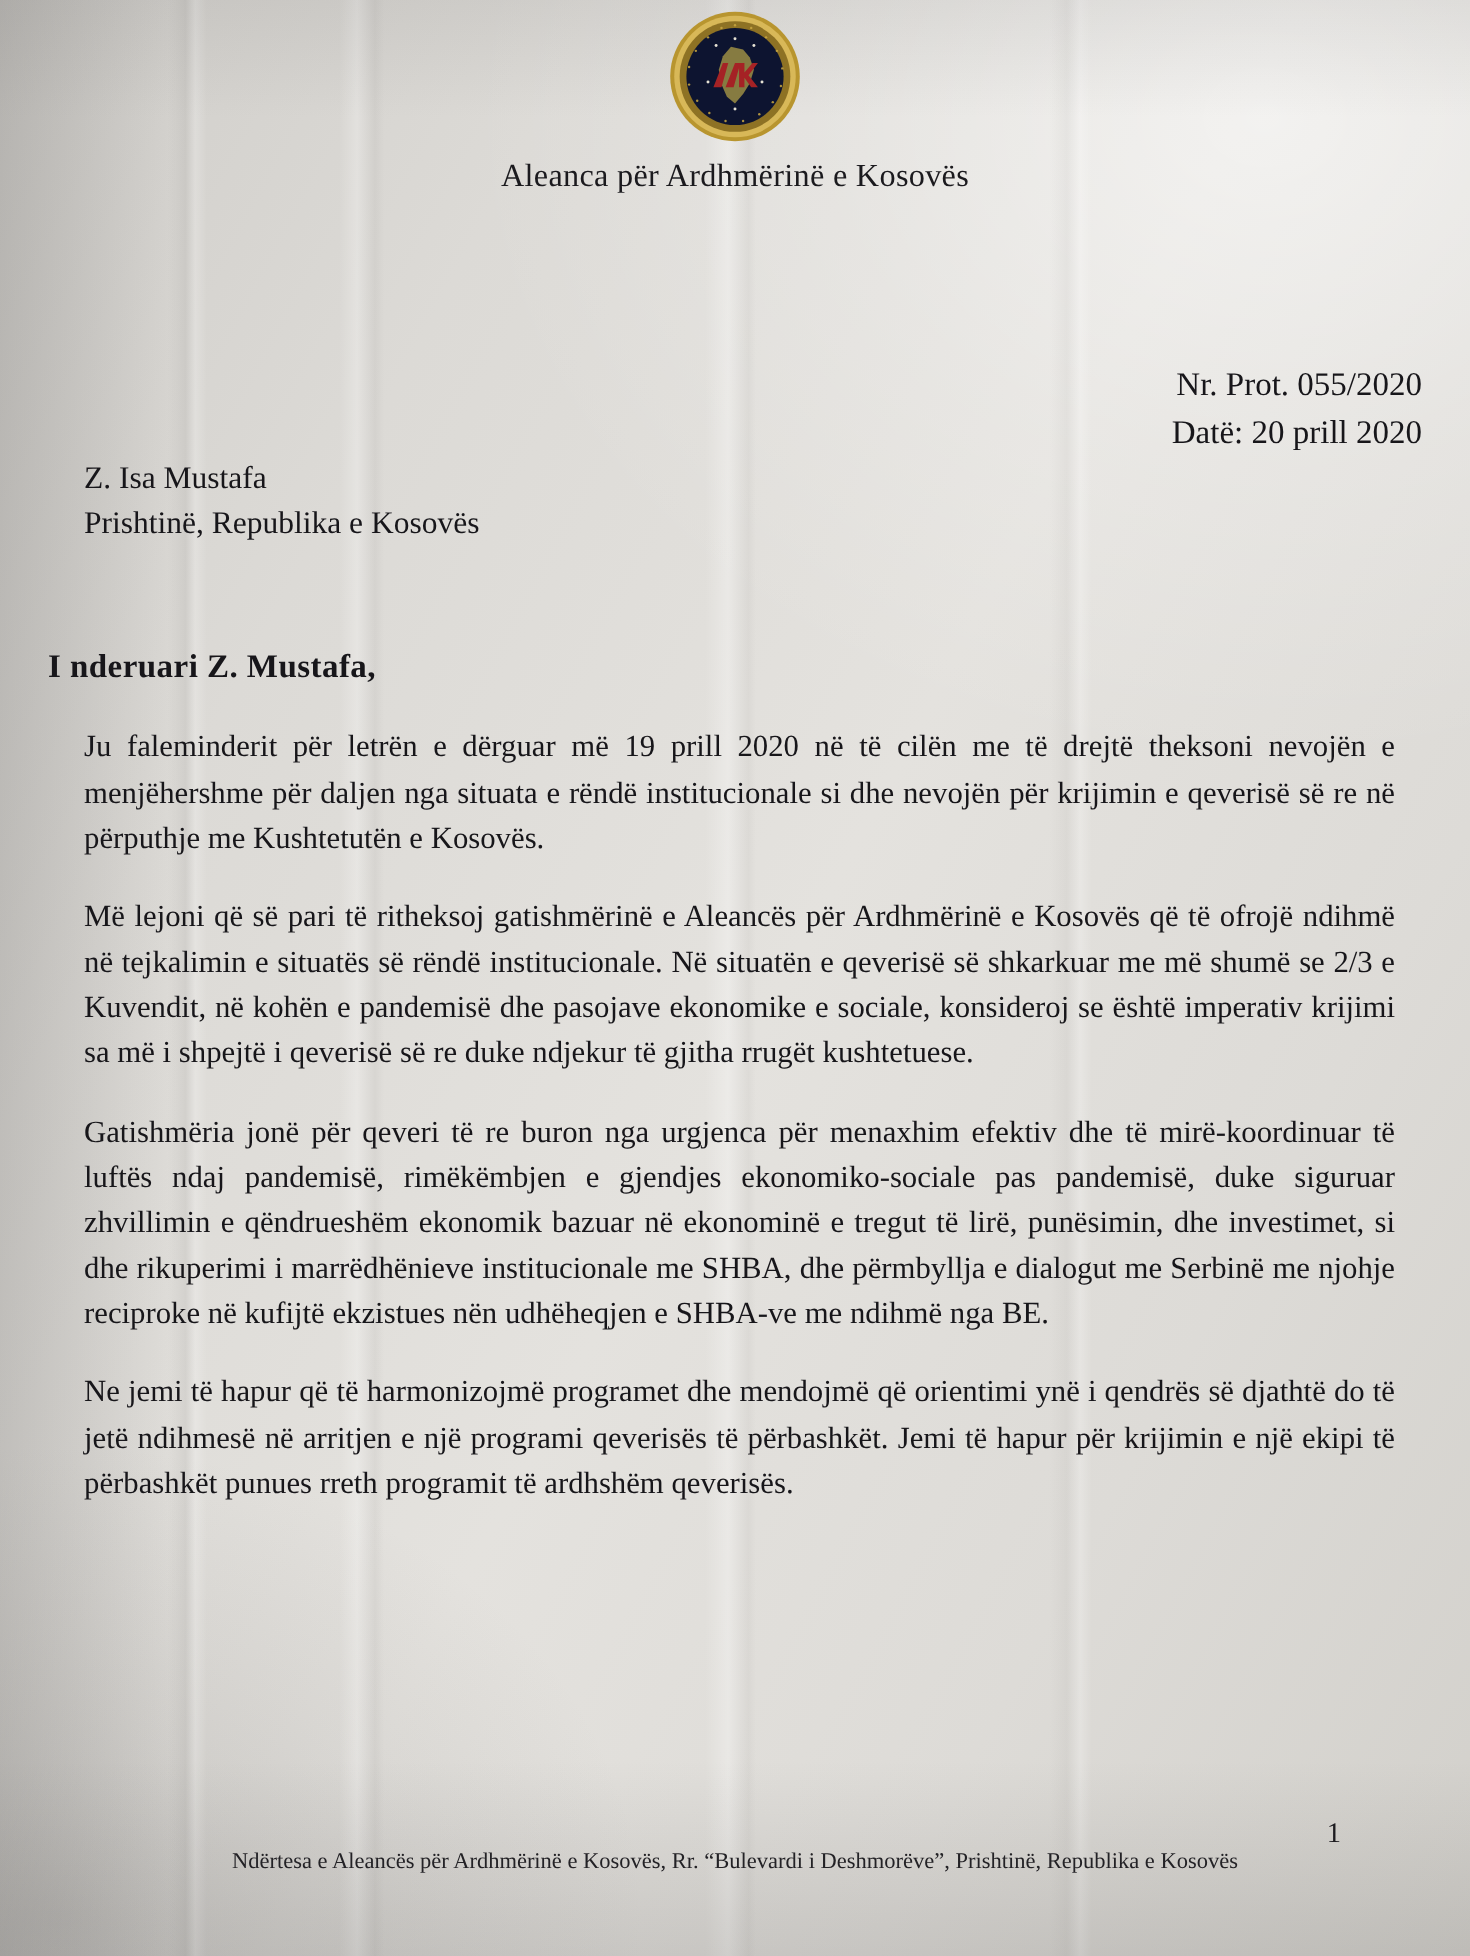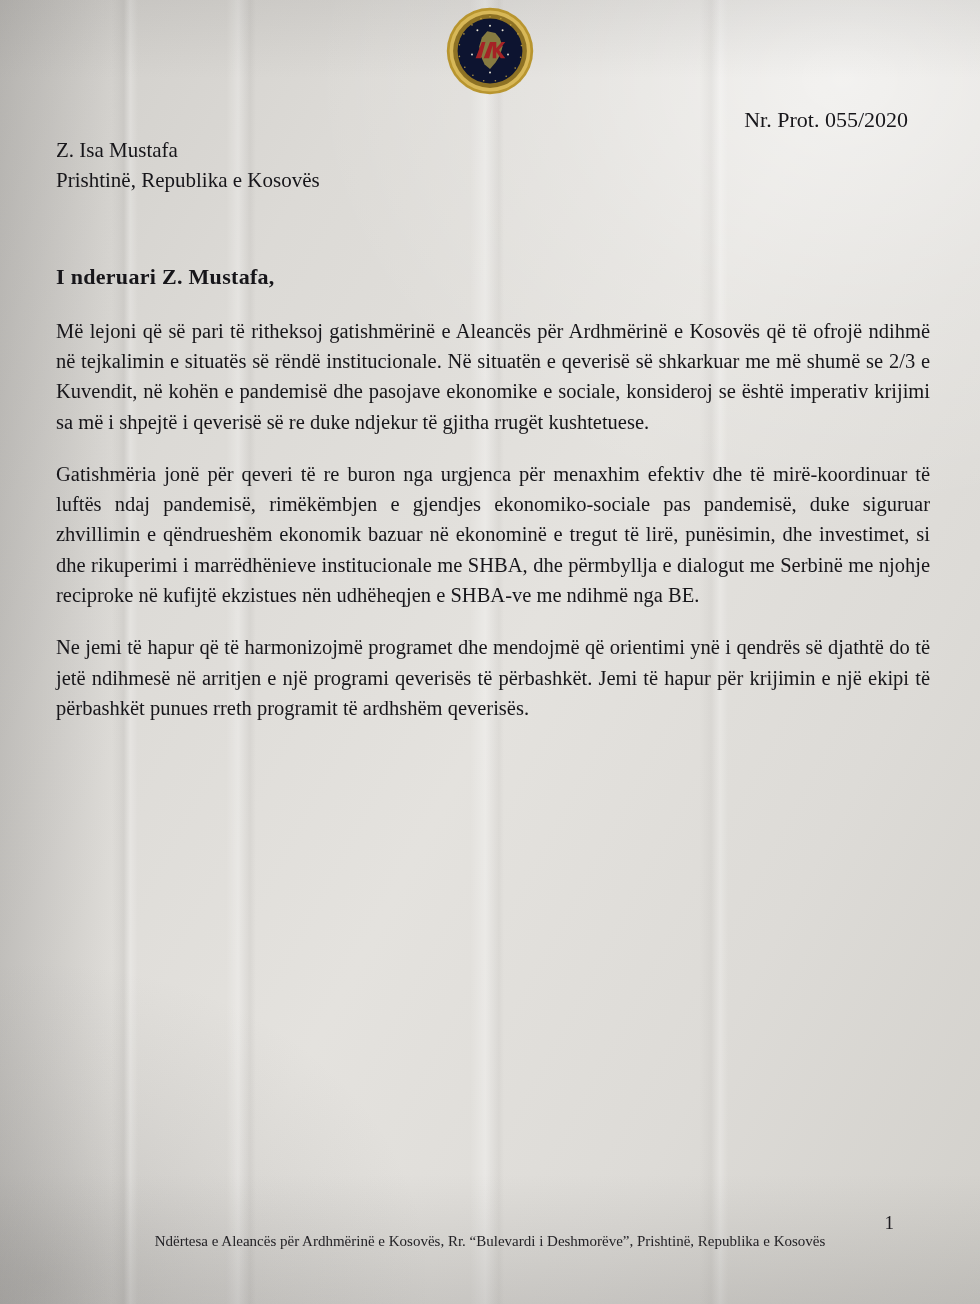--- a/index.html
+++ b/index.html
@@ -65,37 +65,38 @@
     line-height: 1.30;
   }
   .org-name-sq, .org-name-en {
     font-size: 21.5px;
     letter-spacing: 0.2px;
     color: #1b1a1e;
   }
 
   
   .protocol {
-    padding-right: 72px;
+    margin-top: 108px;
+    padding-right: 32px;
     text-align: right;
     line-height: 1.45;
     font-size: 22px;
   }
 
   
   .addressee {
     padding-left: 56px;
     line-height: 1.42;
     font-size: 21px;
   }
 
   
   .salutation {
     margin-top: 68px;
-    padding-left: 56px;
+    padding-left: 32px;
     font-size: 22px;
     font-weight: bold;
     letter-spacing: 0.3px;
   }
 
   
   .body-copy {
     margin-top: 26px;
     padding-left: 56px;
     padding-right: 50px;
@@ -181,35 +182,38 @@
           <circle cx="70" cy="54" r="1.1"></circle>
           <circle cx="50" cy="74" r="1.1"></circle>
         </g>
 
         <path d="M47 28 L56 30 L61 36 L64 45 L61 55 L56 63 L50 70 L44 65 L40 56 L38 45 L41 35 Z" fill="#8d8142" opacity="0.95"></path>
 
         <path d="M34 58 L41 40 L45 40 L40 58 Z M43 58 L50 40 L54 40 L49 58 Z M53 58 L53 40 L57 40 L57 47 L63 40 L67 40 L60 49 L67 58 L62 58 L57 51 L57 58 Z" fill="#a52225"></path>
       </svg>
 
       <div class="org-names">
+        <div class="org-name-sq">Aleanca për Ardhmërinë e Kosovës</div>
       </div>
     </div>
 
     <div class="protocol">
       <div>Nr. Prot. 055/2020</div>
+      <div>Datë: 20 prill 2020</div>
     </div>
 
     <div class="addressee">
       <div>Z. Isa Mustafa</div>
       <div>Prishtinë, Republika e Kosovës</div>
     </div>
 
     <div class="salutation">I nderuari Z. Mustafa,</div>
 
     <div class="body-copy">
+      <p class="para">Ju faleminderit për letrën e dërguar më 19 prill 2020 në të cilën me të drejtë theksoni nevojën e menjëhershme për daljen nga situata e rëndë institucionale si dhe nevojën për krijimin e qeverisë së re në përputhje me Kushtetutën e Kosovës.</p>
       <p class="para">Më lejoni që së pari të ritheksoj gatishmërinë e Aleancës për Ardhmërinë e Kosovës që të ofrojë ndihmë në tejkalimin e situatës së rëndë institucionale. Në situatën e qeverisë së shkarkuar me më shumë se 2/3 e Kuvendit, në kohën e pandemisë dhe pasojave ekonomike e sociale, konsideroj se është imperativ krijimi sa më i shpejtë i qeverisë së re duke ndjekur të gjitha rrugët kushtetuese.</p>
       <p class="para">Gatishmëria jonë për qeveri të re buron nga urgjenca për menaxhim efektiv dhe të mirë-koordinuar të luftës ndaj pandemisë, rimëkëmbjen e gjendjes ekonomiko-sociale pas pandemisë, duke siguruar zhvillimin e qëndrueshëm ekonomik bazuar në ekonominë e tregut të lirë, punësimin, dhe investimet, si dhe rikuperimi i marrëdhënieve institucionale me SHBA, dhe përmbyllja e dialogut me Serbinë me njohje reciproke në kufijtë ekzistues nën udhëheqjen e SHBA-ve me ndihmë nga BE.</p>
       <p class="para">Ne jemi të hapur që të harmonizojmë programet dhe mendojmë që orientimi ynë i qendrës së djathtë do të jetë ndihmesë në arritjen e një programi qeverisës të përbashkët. Jemi të hapur për krijimin e një ekipi të përbashkët punues rreth programit të ardhshëm qeverisës.</p>
     </div>
 
   </div>
 
   <div class="footer">
     <div class="page-number">1</div>
     <div class="footer-lines">

